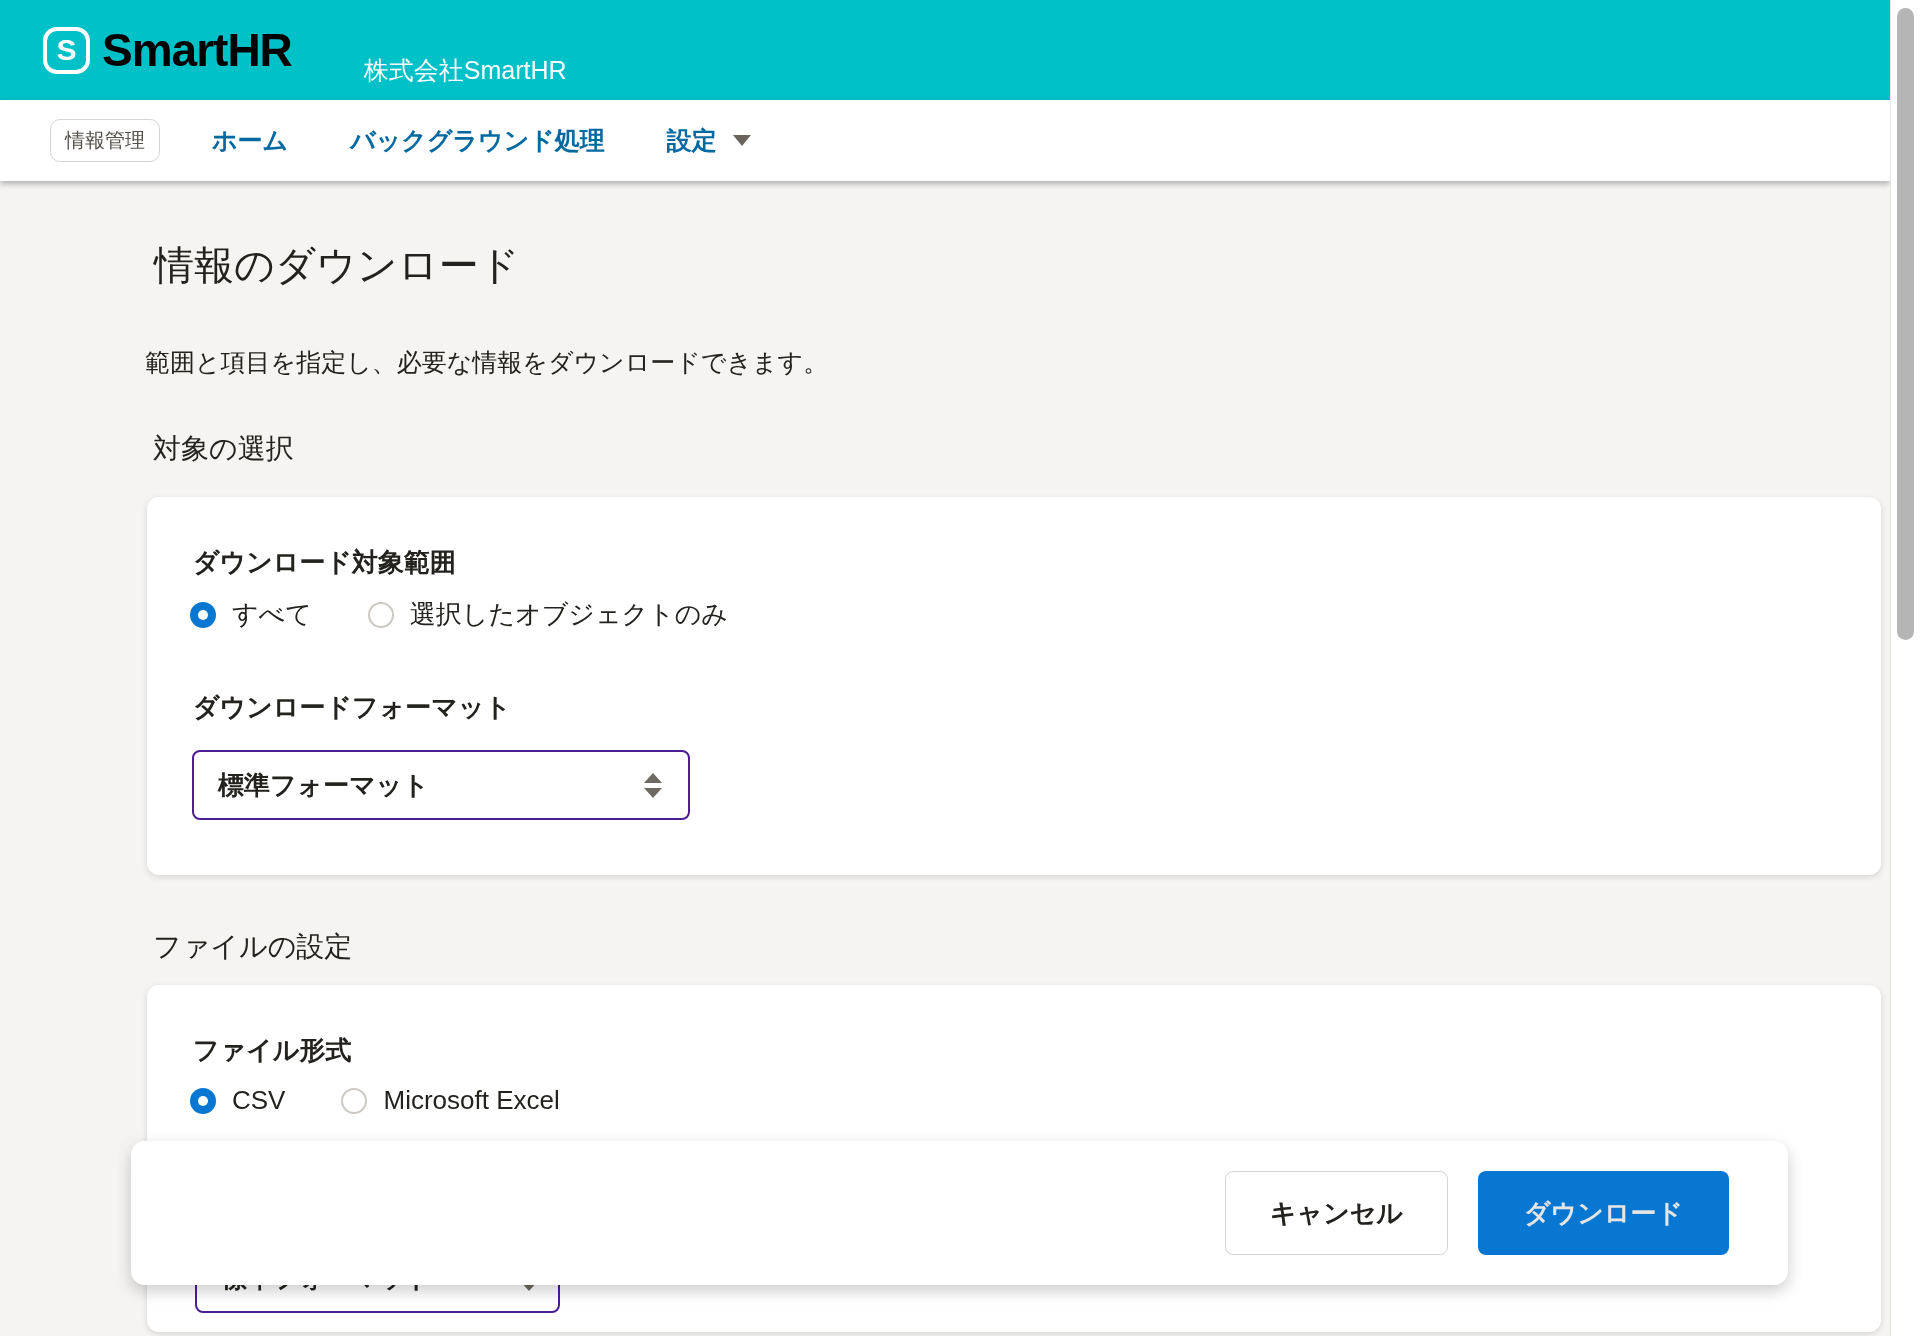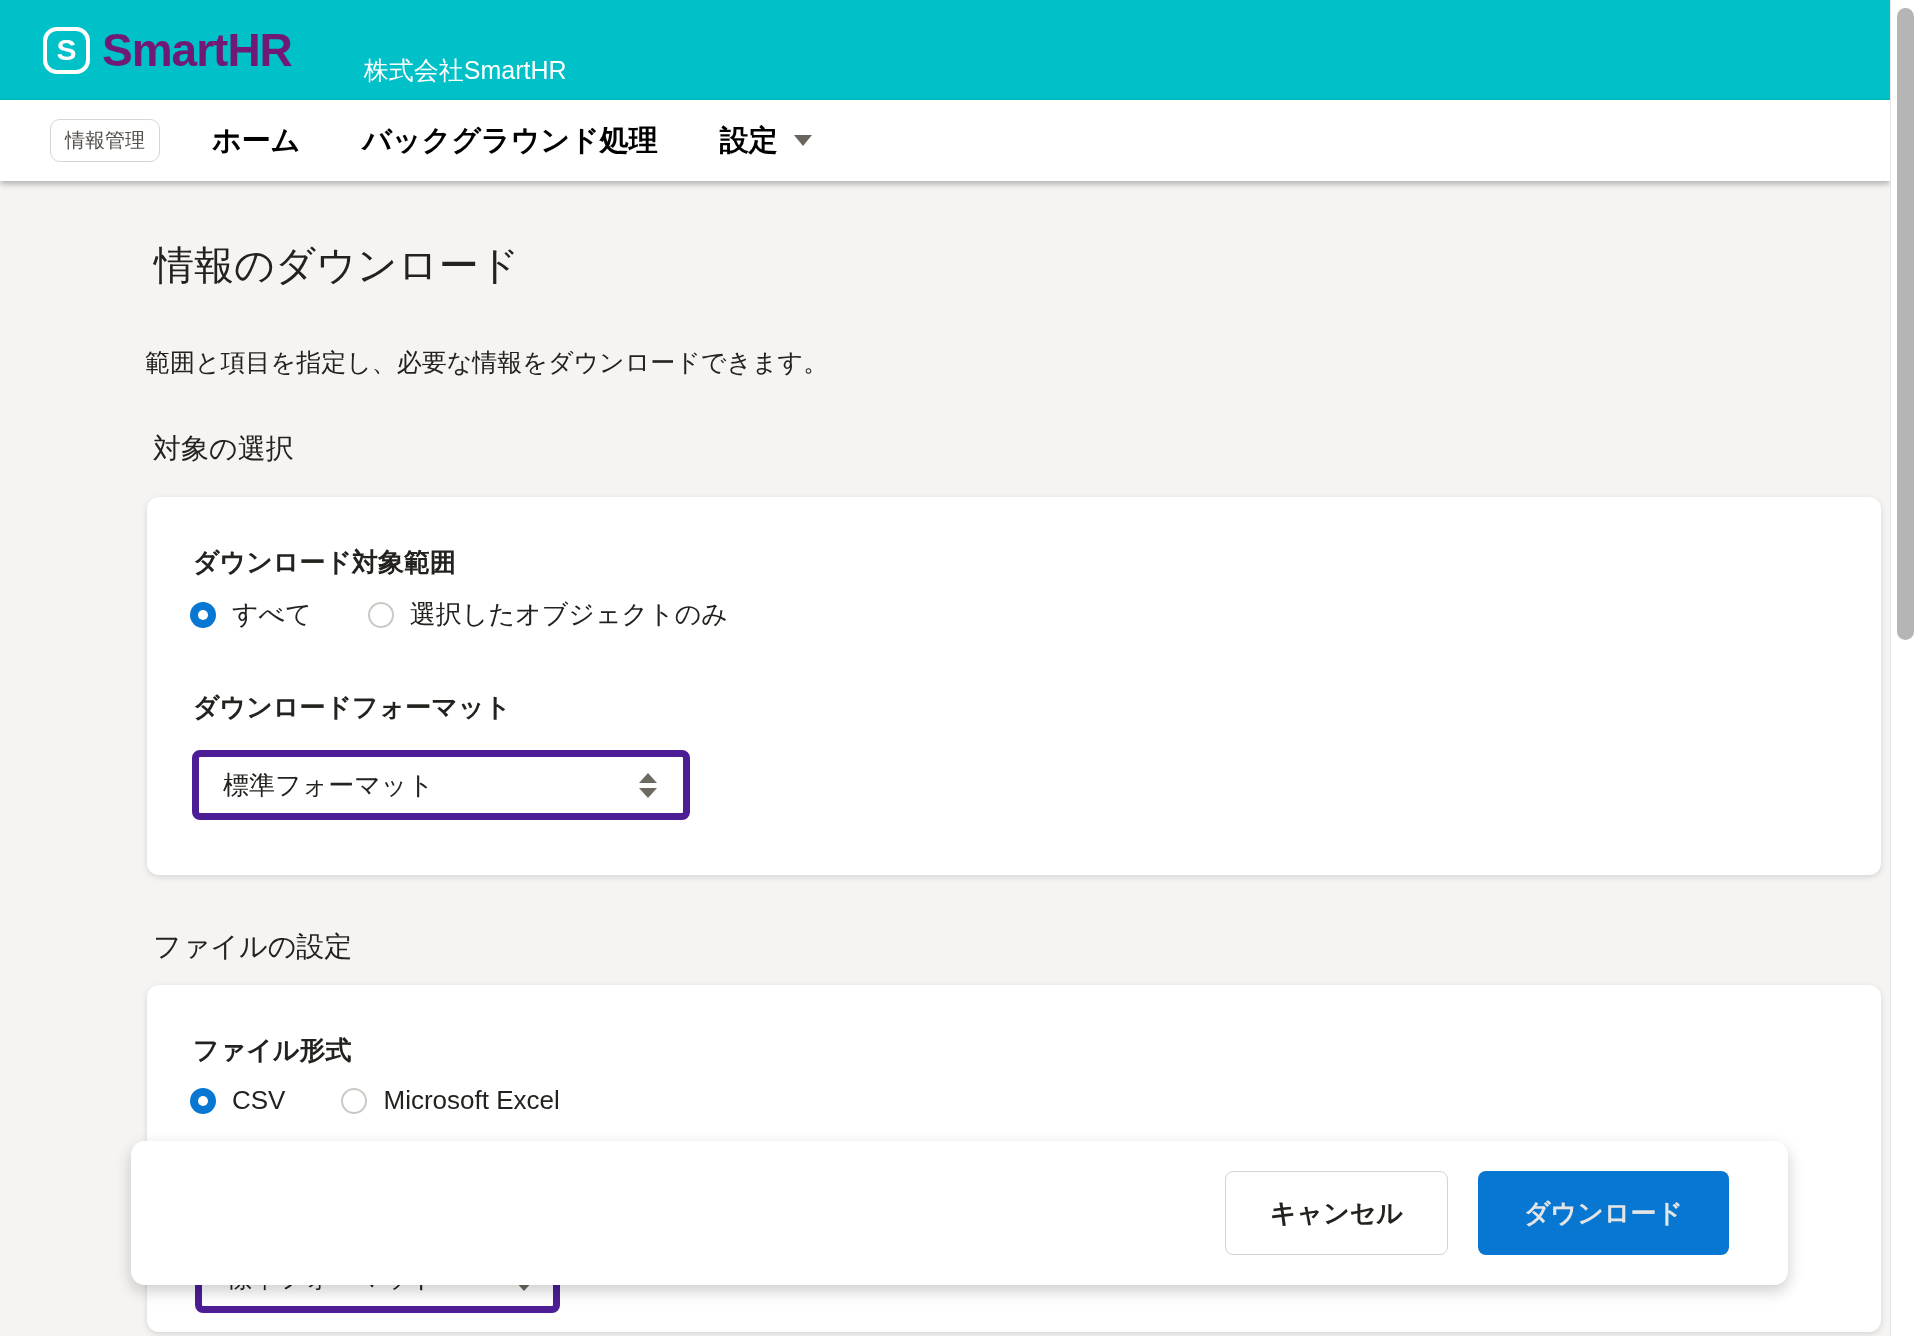--- a/index.html
+++ b/index.html
@@ -16,36 +16,36 @@
     position: absolute; left: 0; top: 0; width: 1890px; height: 100px;
     background: #00c0c8; display: flex; align-items: center; padding-left: 43px;
   }
   .logo { display: flex; align-items: center; }
   .logo-mark {
     width: 47px; height: 47px; border: 4px solid #ffffff; border-radius: 14px;
     color: #ffffff; font-weight: bold; font-size: 30px;
     display: flex; align-items: center; justify-content: center;
   }
   .logo-text {
-    color: #701a75; font-weight: bold; font-size: 46px; margin-left: 12px;
+    color: #000000; font-weight: bold; font-size: 46px; margin-left: 12px;
     letter-spacing: -1px;
   }
   .company-name { color: #ffffff; font-size: 25px; margin-left: 72px; margin-top: 40px; }
   
   .nav-bar {
     position: absolute; left: 0; top: 100px; width: 1890px; height: 81px;
     background: #ffffff; box-shadow: 0 3px 6px rgba(0,0,0,0.28);
     display: flex; align-items: center; padding-left: 50px; z-index: 10;
   }
   .app-badge {
     border: 1px solid #d8d5d1; border-radius: 10px; padding: 7px 14px;
     font-size: 20px; color: #54514b; background: #fff; margin-right: 52px;
   }
   .nav-item {
-    font-size: 29px; font-weight: bold; color: #000000; margin-right: 62px;
+    font-size: 25px; font-weight: bold; color: #0369a1; margin-right: 62px;
     display: flex; align-items: center; background: none; border: none;
     font-family: inherit; cursor: pointer;
   }
   .caret-down {
     width: 0; height: 0; margin-left: 16px;
     border-left: 9px solid transparent; border-right: 9px solid transparent;
     border-top: 11px solid #69655c;
   }
   
   .page-title { position: absolute; left: 154px; top: 238px; font-size: 40px; font-weight: 400; }
@@ -65,23 +65,23 @@
   .radio {
     width: 26px; height: 26px; border-radius: 50%; flex: none;
     display: flex; align-items: center; justify-content: center;
   }
   .radio.checked { background: #0877d1; }
   .radio.checked .dot { width: 10px; height: 10px; background: #ffffff; border-radius: 50%; }
   .radio.unchecked { background: #ffffff; border: 2px solid #ccc9c4; }
   .radio-label { font-size: 26px; margin-left: 16px; }
   .select-box {
     position: absolute; height: 70px; background: #ffffff;
-    border: 7px solid #4c1d95; border-radius: 8px;
+    border: 2px solid #4c1d95; border-radius: 8px;
     display: flex; align-items: center; padding: 0 24px;
-    font-size: 26px; cursor: pointer;
+    font-size: 26px; cursor: pointer; font-weight: bold;
   }
   .updown-icon { position: absolute; right: 26px; display: flex; flex-direction: column; }
   .updown-icon .up {
     width: 0; height: 0; border-left: 9px solid transparent; border-right: 9px solid transparent;
     border-bottom: 10px solid #6e6a62; margin-bottom: 5px;
   }
   .updown-icon .down {
     width: 0; height: 0; border-left: 9px solid transparent; border-right: 9px solid transparent;
     border-top: 10px solid #6e6a62;
   }

